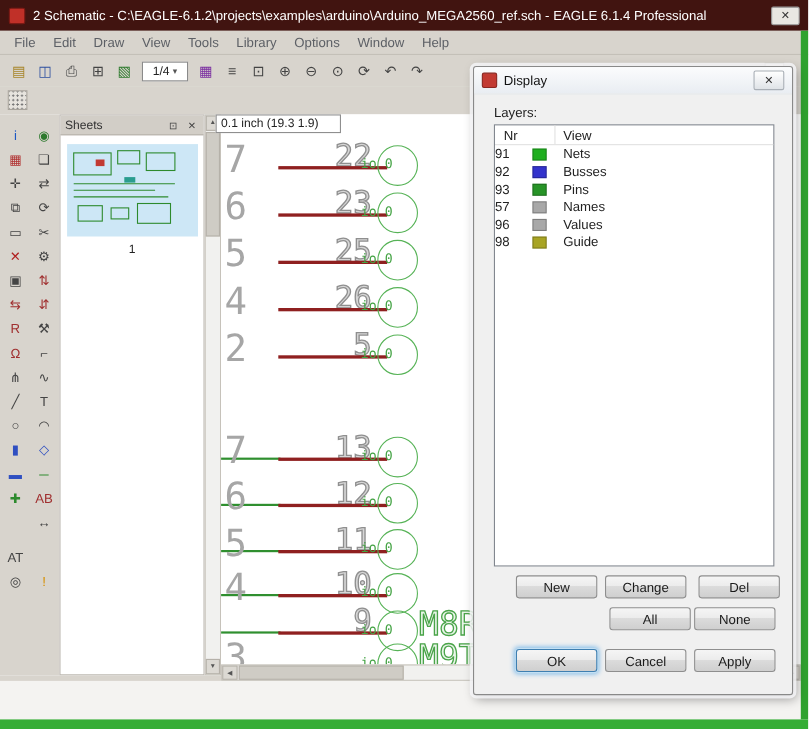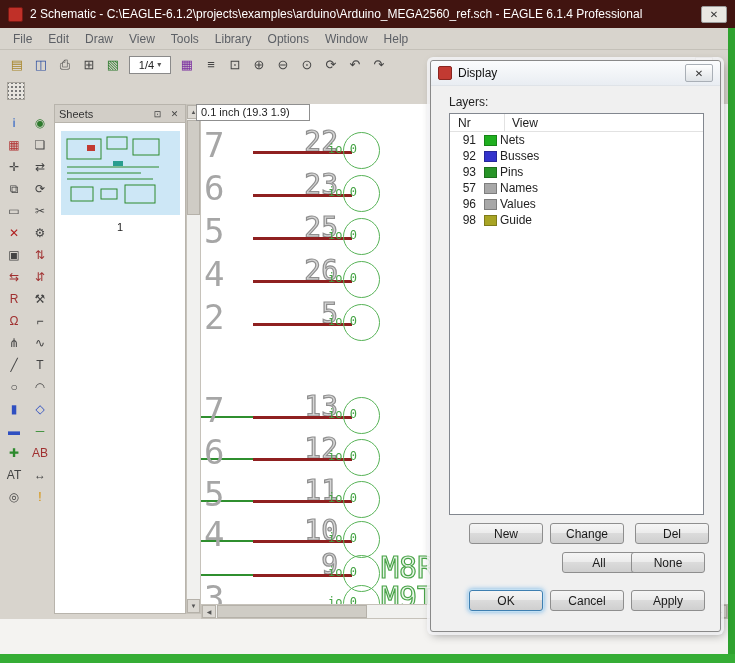--- a/index.html
+++ b/index.html
@@ -86,26 +86,26 @@
   .dlg-icon{width:14px;height:14px;background:#c23a32;border:1px solid #8a2620;border-radius:2px;flex:0 0 auto}
   .dlg-title-text{flex:1}
   .dlg-close{width:28px;height:18px;border:1px solid #a9afb6;border-radius:2px;background:linear-gradient(#ffffff,#dfe3e7);display:flex;align-items:center;justify-content:center;font-size:10px;color:#333;flex:0 0 auto}
   .dlg-label{position:absolute;left:18px;top:34px;font-size:12px;color:#222}
   .layer-list{position:absolute;left:18px;top:52px;width:255px;height:402px;background:#fff;border:1px solid #82878f}
   .ll-header{position:relative;height:18px;border-bottom:1px solid #e2e2e2;font-size:12px;color:#222}
   .ll-h-nr{position:absolute;left:8px;top:2px}
   .ll-h-name{position:absolute;left:62px;top:2px}
   .ll-header::after{content:"";position:absolute;left:54px;top:0;width:1px;height:17px;background:#e2e2e2}
   .ll-row{display:flex;align-items:center;height:16px;font-size:12px;color:#222}
-  .ll-nr{width:26px;text-align:right}
+  .ll-nr{width:26px;}
   .ll-swatch{width:13px;height:11px;margin-left:8px;border:1px solid rgba(0,0,0,.25)}
-  .ll-name{margin-left:3px}
+  .ll-name{margin-left:15px}
   .btn{position:absolute;width:74px;height:21px;font-size:12px;font-family:inherit;color:#1a1a1a;background:linear-gradient(#f5f5f5,#ececec 45%,#dcdcdc 46%,#cfcfcf);border:1px solid #8e8e8e;border-radius:3px}
   .b-new{left:38px;top:462px}.b-change{left:119px;top:462px}.b-del{left:204px;top:462px}
-  .b-all{left:131px;top:491px}.b-none{left:200px;top:491px}
+  .b-all{left:123px;top:491px}.b-none{left:200px;top:491px}
   .b-ok{left:38px;top:529px;border-color:#3e7fb1;box-shadow:0 0 0 1px #c4e0f3,0 0 5px 1px #7ab8e8}
   .b-cancel{left:119px;top:529px}.b-apply{left:200px;top:529px}
 </style>
 </head>
 <body>
 
 <div class="screen">
 
   <div class="titlebar">
     <span class="app-icon"></span>
@@ -194,21 +194,21 @@
       <span class="pal-icon" style="color: rgb(68, 68, 68);">╱</span>
       <span class="pal-icon" style="color: rgb(68, 68, 68);">T</span>
       <span class="pal-icon" style="color: rgb(68, 68, 68);">○</span>
       <span class="pal-icon" style="color: rgb(68, 68, 68);">◠</span>
       <span class="pal-icon" style="color: rgb(47, 79, 193);">▮</span>
       <span class="pal-icon" style="color: rgb(47, 79, 193);">◇</span>
       <span class="pal-icon" style="color: rgb(47, 79, 193);">▬</span>
       <span class="pal-icon" style="color: rgb(45, 138, 45);">─</span>
       <span class="pal-icon" style="color: rgb(45, 138, 45);">✚</span>
       <span class="pal-icon" style="color: rgb(160, 48, 48);">AB</span>
-      <span class="pal-icon" style="color: rgb(68, 68, 68);">AT</span>
+      <span class="pal-icon" style="color: rgb(68, 68, 68); margin-top: 32px;">AT</span>
       <span class="pal-icon" style="color: rgb(68, 68, 68);">↔</span>
       <span class="pal-icon" style="color: rgb(68, 68, 68);">◎</span>
       <span class="pal-icon" style="color: rgb(214, 143, 0);">!</span>
     </div>
 
   <div class="sheets">
     <div class="sheets-header">
       <span class="sheets-title">Sheets</span>
       <span class="sheets-dock">⊡</span>
       <span class="sheets-close">✕</span>

